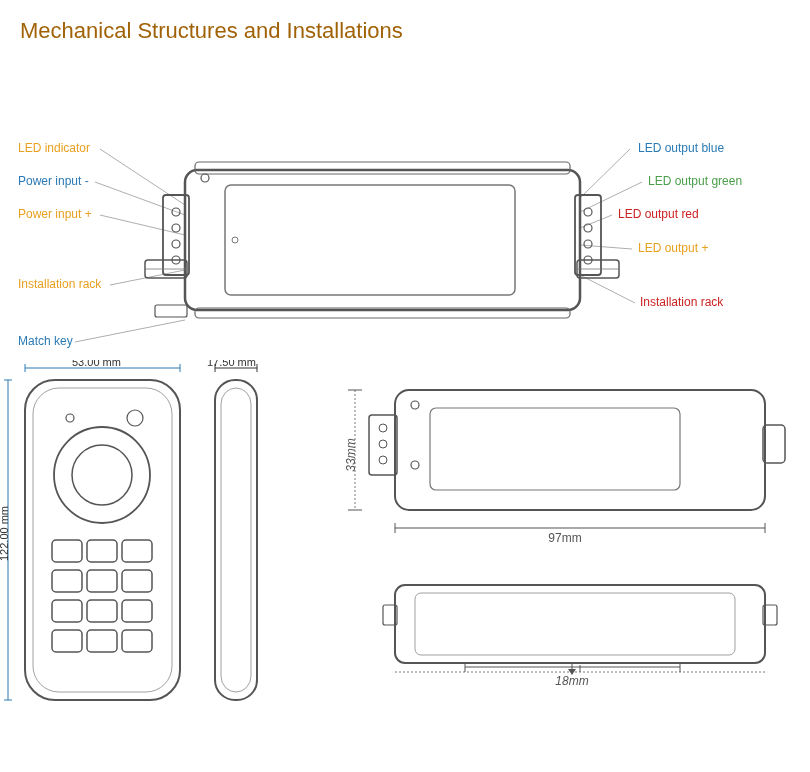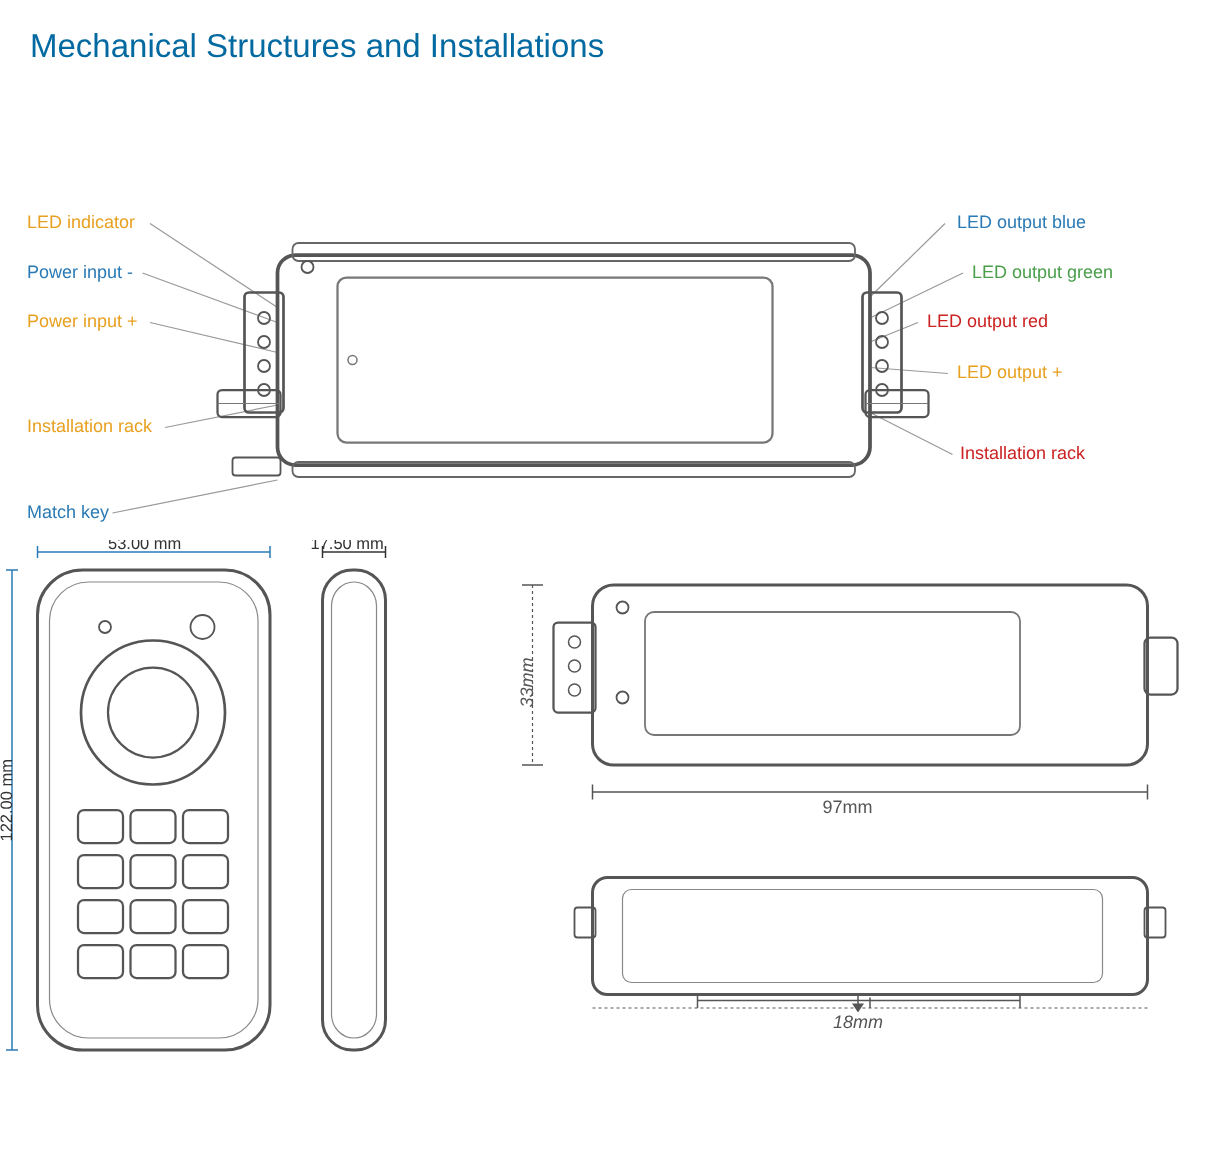--- a/index.html
+++ b/index.html
@@ -6,21 +6,21 @@
     body {
       background: #fff;
       font-family: Arial, sans-serif;
       width: 810px;
       height: 772px;
       overflow: hidden;
       position: relative;
     }
 
     .page-title {
-      color: #0369a1;
+      color: #a16207;
       font-size: 22px;
       font-weight: normal;
       padding: 18px 20px 10px 20px;
     }
 
     
     svg {
       position: absolute;
     }
   </style>

